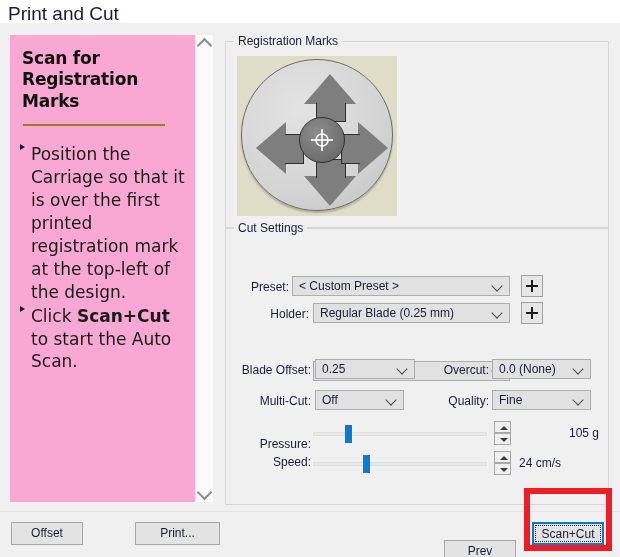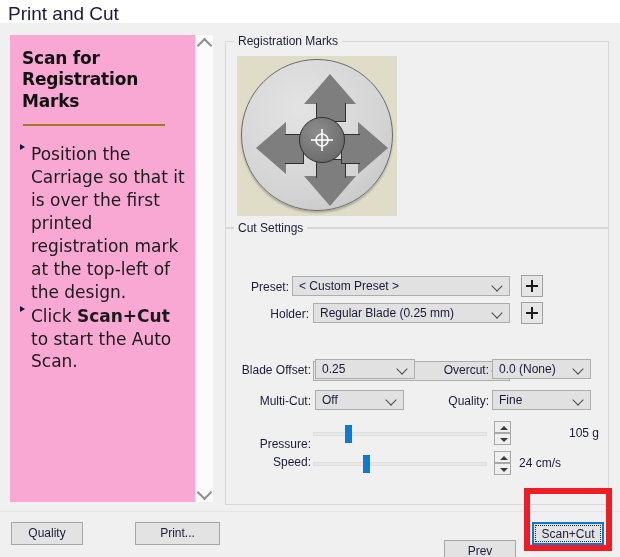--- a/index.html
+++ b/index.html
@@ -485,21 +485,21 @@
       </div>
       <div class="spin-btn spin-down">
         <span class="spin-tri"></span>
       </div>
     </div>
     <div class="value-text" style="left:293px; top:227px;">24 cm/s</div>
   </div>
 </div>
 
 <div id="footer">
-  <div class="push-button" style="left:11px; top:10px; width:72px;">Quality</div>
+  <div class="push-button" style="left:11px; top:10px; width:72px;">Offset</div>
   <div class="push-button" style="left:135px; top:10px; width:85px;">Print...</div>
   <div class="push-button" style="left:444px; top:28px; width:72px;">Prev</div>
   <div class="push-button" id="btn-scancut" style="left:532px; top:10px; width:72px;">
     <span class="focus-ring"></span>
     <span class="btn-label">Scan+Cut</span>
   </div>
 </div>
 
 <div id="red-highlight"></div>
 

